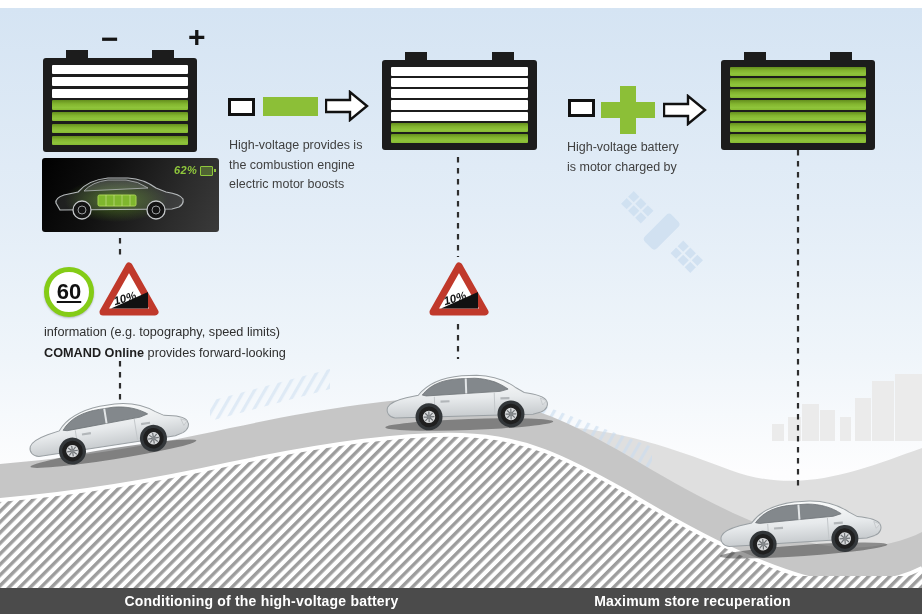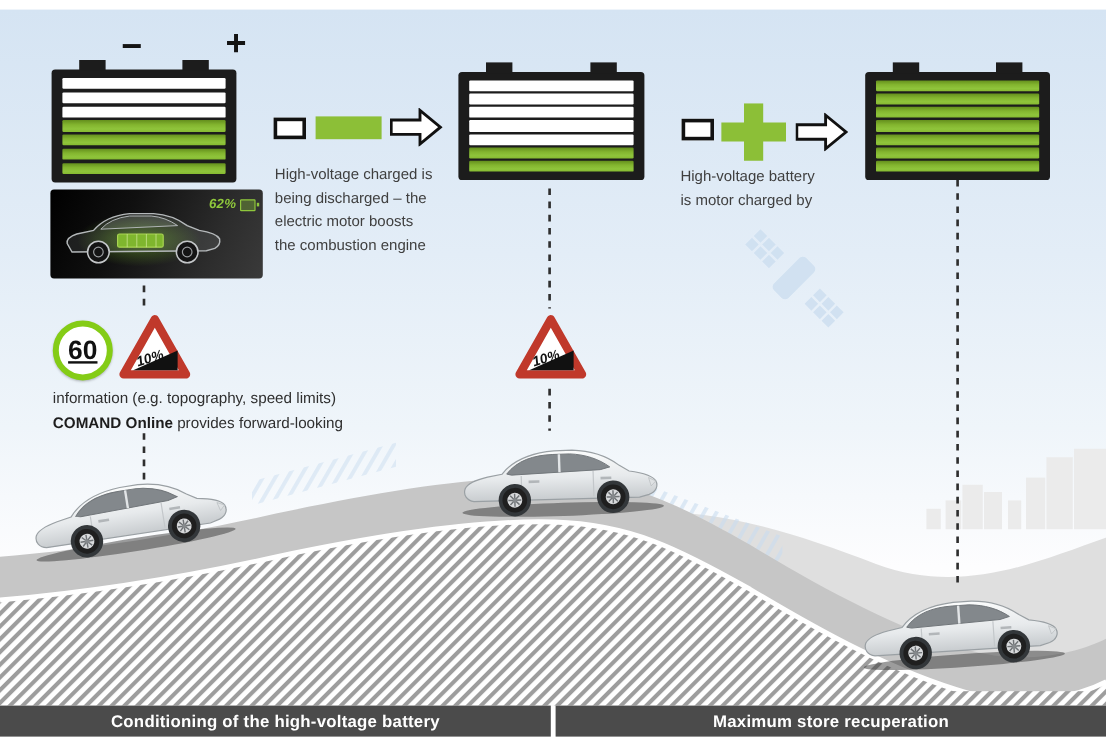--- a/index.html
+++ b/index.html
@@ -49,21 +49,21 @@
               display:flex;align-items:center;justify-content:center;
               font-size:22px;font-weight:bold;color:#111;
               box-shadow:0 1px 2px rgba(0,0,0,.25);text-decoration:underline;}
   .sign-grade{position:absolute;z-index:6;}
 
   
   .footer{position:absolute;left:0;top:588px;width:922px;height:26px;background:#ffffff;z-index:8;}
   .footer-seg{position:absolute;top:0;height:26px;background:#4b4b4b;color:#ffffff;
               display:flex;align-items:center;justify-content:center;
               font-size:14px;font-weight:bold;letter-spacing:.2px;}
-  .footer-seg.left{left:0;width:459px;}
+  .footer-seg.left{left:0;width:459px;padding-left:32px;}
   .footer-seg.right{left:463px;width:459px;}
 </style>
 </head>
 <body>
 
 <div id="stage">
 
   <div class="sky"></div>
 
   <svg class="landscape" width="922" height="614" viewBox="0 0 922 614">
@@ -197,24 +197,23 @@
   </div>
 
   <div class="flow" style="left:226px;top:90px;width:145px;height:34px;">
     <div class="wbox" style="left:2px;top:8px;width:27px;height:18px;"></div>
     <div class="gbox" style="left:37px;top:7px;width:55px;height:19px;"></div>
     <svg style="position:absolute;left:99px;top:0;" width="44" height="32" viewBox="0 0 44 32">
       <polygon points="1,10 25,10 25,2 42,16 25,30 25,22 1,22" fill="#ffffff" stroke="#111111" stroke-width="2.4"></polygon>
     </svg>
   </div>
   <div class="note" style="left:229px;top:136px;width:160px;">
-    <div>High-voltage charged is</div>
-    <div>being discharged – the</div>
+    <div>High-voltage provides is</div>
+    <div>the combustion engine</div>
     <div>electric motor boosts</div>
-    <div>the combustion engine</div>
   </div>
 
   <div class="battery" style="left:382px;top:60px;width:155px;height:90px;">
       <div class="cell white"></div>
       <div class="cell white"></div>
       <div class="cell white"></div>
       <div class="cell white"></div>
       <div class="cell white"></div>
       <div class="cell green"></div>
       <div class="cell green"></div>

